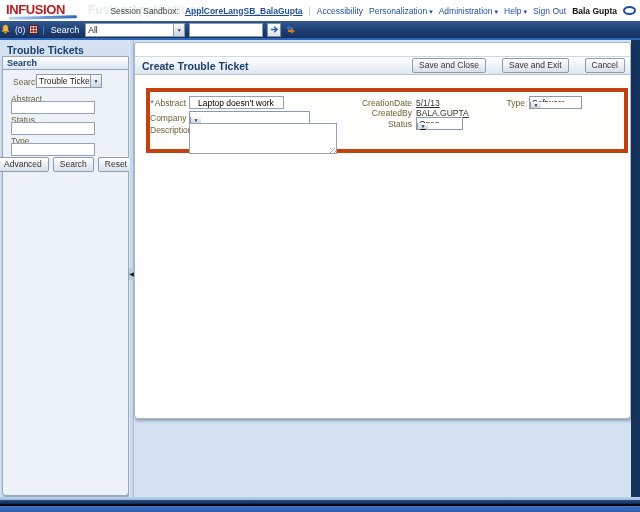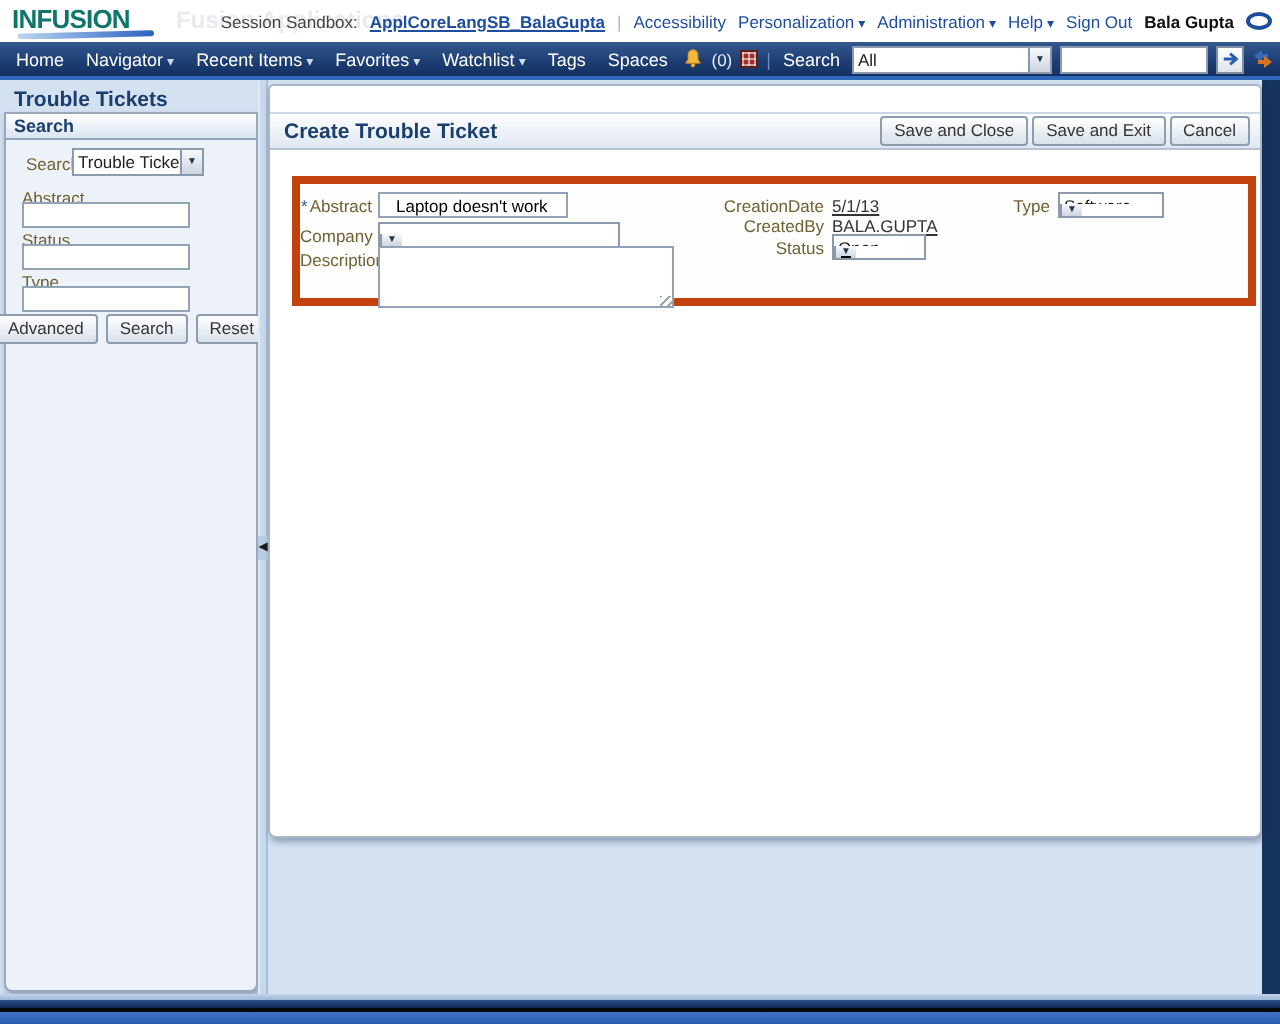--- a/index.html
+++ b/index.html
@@ -2,21 +2,21 @@
 <html><head>
 <meta charset="utf-8">
 <style>
   * { margin:0; padding:0; box-sizing:border-box; }
   html,body { width:640px; height:512px; overflow:hidden; }
   body { font-family:"Liberation Sans", sans-serif; position:relative; background:#16335e; }
   .abs { position:absolute; }
 
   
   #top-header { left:0; top:0; width:640px; height:21px; background:#ffffff; z-index:5; }
-  #logo { left:6px; top:2px; font-size:13px; font-weight:800; letter-spacing:-0.4px; color:#0f766e; }
+  #logo { left:6px; top:2px; font-size:13px; font-weight:800; letter-spacing:-0.4px; color:#b91c1c; }
   #logo-swoosh { left:9px; top:16px; width:68px; height:3px;
     background:linear-gradient(90deg,#bcd4f0,#2a63c0); border-radius:0 3px 3px 50%; transform:rotate(-1.5deg); }
   #watermark { left:88px; top:3px; font-size:12px; font-weight:bold; color:#e7eaee; white-space:nowrap; }
   #header-right { right:4px; top:0; height:21px; display:flex; align-items:center; gap:6px; font-size:8.5px; white-space:nowrap; }
   .hdr-label { color:#444; }
   .hdr-link { color:#1f4e9e; text-decoration:none; cursor:pointer; }
   .hdr-link.session { font-weight:bold; text-decoration:underline; }
   .hdr-sep { color:#a9b4c2; }
   .hdr-user { color:#111; font-weight:bold; }
   .dd::after { content:"▾"; font-size:7px; margin-left:2px; color:#1f4e9e; }
@@ -75,21 +75,21 @@
     border-left:1px solid #dfe9f5; border-right:1px solid #a9bed8; }
   #splitter-arrow { left:129px; top:268px; width:5px; height:12px; background:#b9cde4; color:#1a1a1a;
     font-size:6px; line-height:12px; text-align:center; cursor:pointer; }
 
   
   #main-panel { left:134px; top:42px; width:497px; height:377px; background:#ffffff;
     border:1px solid #a9b6c6; border-radius:3px 3px 4px 4px; box-shadow:1px 2px 3px rgba(20,40,80,.35); }
   #main-header { left:0; top:13px; right:0; height:19px; background:linear-gradient(#fdfeff,#dfe7f1);
     border-top:1px solid #cdd8e6; border-bottom:1px solid #b6c3d4; display:flex; align-items:center; justify-content:space-between; }
   #main-title { font-size:10.5px; font-weight:bold; color:#1b3f6d; padding-left:7px; }
-  #main-buttons { display:flex; gap:2px; padding-right:5px; }
+  #main-buttons { display:flex; gap:16px; padding-right:5px; }
 
   
   #form-box { left:11px; top:45px; width:482px; height:65px; border:4px solid #c2410c; background:#fdfdfc; }
   .rlabel { position:absolute; text-align:right; font-size:8.5px; color:#6f6235; white-space:nowrap; }
   .rvalue { position:absolute; font-size:8.5px; color:#333; white-space:nowrap;text-decoration:underline; }
   .req { color:#366395; margin-right:1px; }
   #f-abstract-label { left:0; top:6px; width:36px; }
   #f-abstract-input { left:39px; top:4px; width:95px; }
   #f-company-label { left:0; top:21px; width:36px; }
   #f-company-combo { left:39px; top:19px; width:121px; height:13px; }
@@ -130,29 +130,20 @@
     <span class="hdr-link dd">Personalization</span>
     <span class="hdr-link dd">Administration</span>
     <span class="hdr-link dd">Help</span>
     <span class="hdr-link">Sign Out</span>
     <span class="hdr-user">Bala Gupta</span>
     <span id="oracle-ring"></span>
   </div>
 </div>
 
 <div class="abs" id="navbar">
-  <div id="nav-links">
-    <span class="nav-link">Home</span>
-    <span class="nav-link dd">Navigator</span>
-    <span class="nav-link dd">Recent Items</span>
-    <span class="nav-link dd">Favorites</span>
-    <span class="nav-link dd">Watchlist</span>
-    <span class="nav-link">Tags</span>
-    <span class="nav-link">Spaces</span>
-  </div>
   <div id="nav-right">
     <svg width="11" height="11" viewBox="0 0 12 12">
       <path d="M6 1c-1.8 0-2.7 1.2-2.7 3v2.2L2 8.3h8L8.7 6.2V4c0-1.8-.9-3-2.7-3z" fill="#f6b73c" stroke="#c68a1f" stroke-width="0.5"></path>
       <circle cx="6" cy="9.4" r="1" fill="#f6b73c" stroke="#c68a1f" stroke-width="0.5"></circle>
     </svg>
     <span id="notif-count">(0)</span>
     <span id="worklist-icon"></span>
     <span class="nav-sep">|</span>
     <span id="nav-search-label">Search</span>
     <div class="combo" id="scope-combo">

